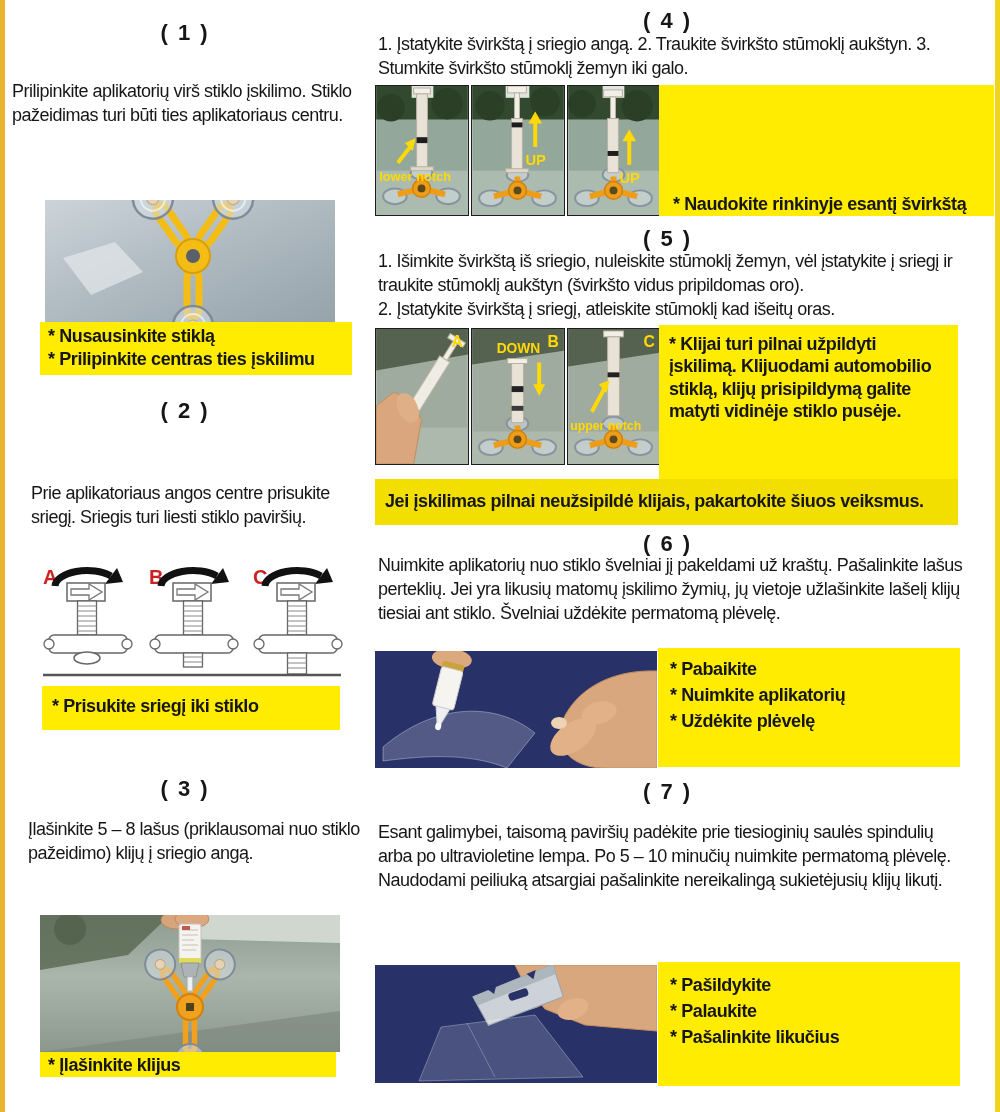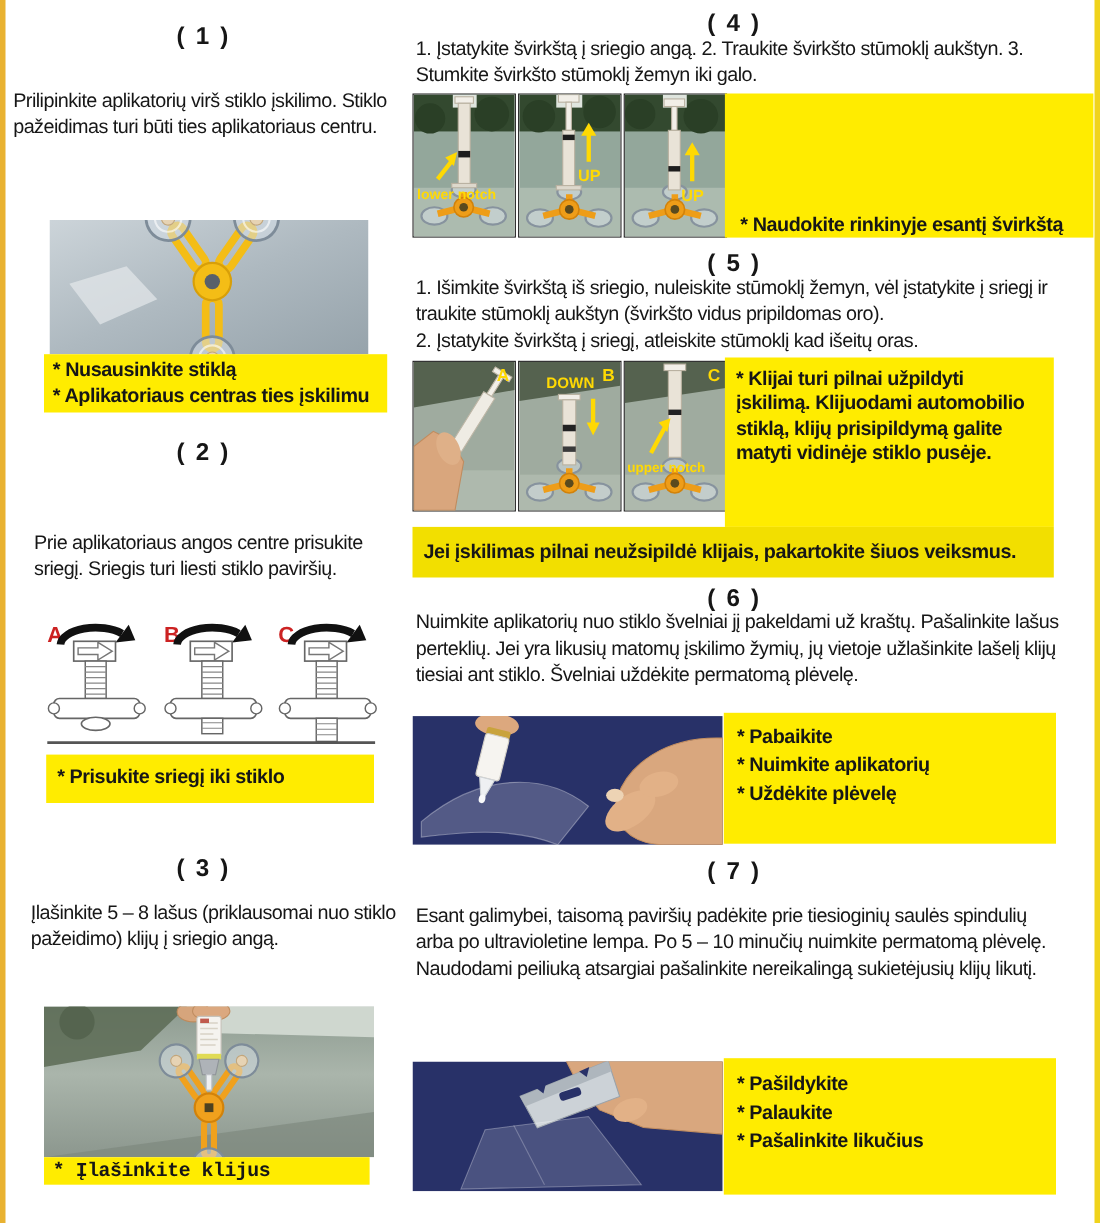--- a/index.html
+++ b/index.html
@@ -68,21 +68,21 @@
           <circle cx="70" cy="0" r="12" fill="none" stroke="rgba(255,255,255,0.6)" stroke-width="2"></circle>
           <circle cx="70" cy="0" r="6" fill="#e6d3b4" stroke="#c2a67c"></circle>
         </g>
         <circle r="17" fill="#f4bd16" stroke="#d89f08" stroke-width="2"></circle>
         <circle r="7" fill="#59606a"></circle>
       </g>
     </svg>
   </div>
   <div class="hl" style="left:40px;top:322px;width:296px;padding:3px 8px 4px;">
     <div class="ln">* Nusausinkite stiklą</div>
-    <div class="ln">* Aplikatoriaus centras ties įskilimu</div>
+    <div class="ln">* Prilipinkite centras ties įskilimu</div>
   </div>
 
   <div class="heading" style="left:0;top:398px;width:370px;">( 2 )</div>
   <div class="para" style="left:31px;top:438px;width:335px;margin-top:44px;">Prie aplikatoriaus angos centre prisukite sriegį. Sriegis turi liesti stiklo paviršių.</div>
 
   <div class="photo" style="left:35px;top:562px;">
     <svg width="312" height="124" viewBox="0 0 312 124">
 
       <g transform="translate(4,0)">
         <text x="4" y="22" class="svgtxt" font-size="20" fill="#cc2222">A</text>
@@ -175,21 +175,21 @@
         <ellipse cx="2" cy="4" rx="17" ry="9" fill="#dba87f" stroke="#c08d60"></ellipse>
         <rect x="-11" y="9" width="22" height="36" rx="2" fill="#f5f3ef" stroke="#c6c2ba"></rect>
         <path d="M-8,15 h16 M-8,20 h16 M-8,25 h12 M-8,30 h16 M-8,35 h14" stroke="#d8d2c6" stroke-width="1.5"></path>
         <rect x="-8" y="11" width="8" height="4" fill="#c05a4d"></rect>
         <rect x="-11" y="43" width="22" height="5" fill="#e0db55"></rect>
         <polygon points="-9,48 9,48 6,62 -6,62" fill="#aeb3b8" stroke="#8e9398"></polygon>
         <rect x="-2.5" y="62" width="5" height="14" fill="#eef0f2" stroke="#c0c4c8"></rect>
       </g>
     </svg>
   </div>
-  <div class="hl" style="left:40px;top:1052px;width:296px;height:25px;padding:2px 8px 0;box-sizing:border-box;font-family:Liberation Mono, monospace;">
+  <div class="hl" style="left:40px;top:1052px;width:296px;height:25px;padding:2px 8px 0;box-sizing:border-box;">
     <div class="ln">* Įlašinkite klijus</div>
   </div>
 
   <div class="heading" style="left:375px;top:8px;width:585px;">( 4 )</div>
   <div class="para" style="left:378px;top:33px;width:586px;">1. Įstatykite švirkštą į sriegio angą. 2. Traukite švirkšto stūmoklį aukštyn. 3. Stumkite švirkšto stūmoklį žemyn iki galo.</div>
 
   <div class="panelrow" style="left:375px;top:85px;">
     <div class="panel">
       <svg width="92" height="129" viewBox="0 0 93 131">
         <rect width="93" height="131" fill="#93a79b"></rect>

